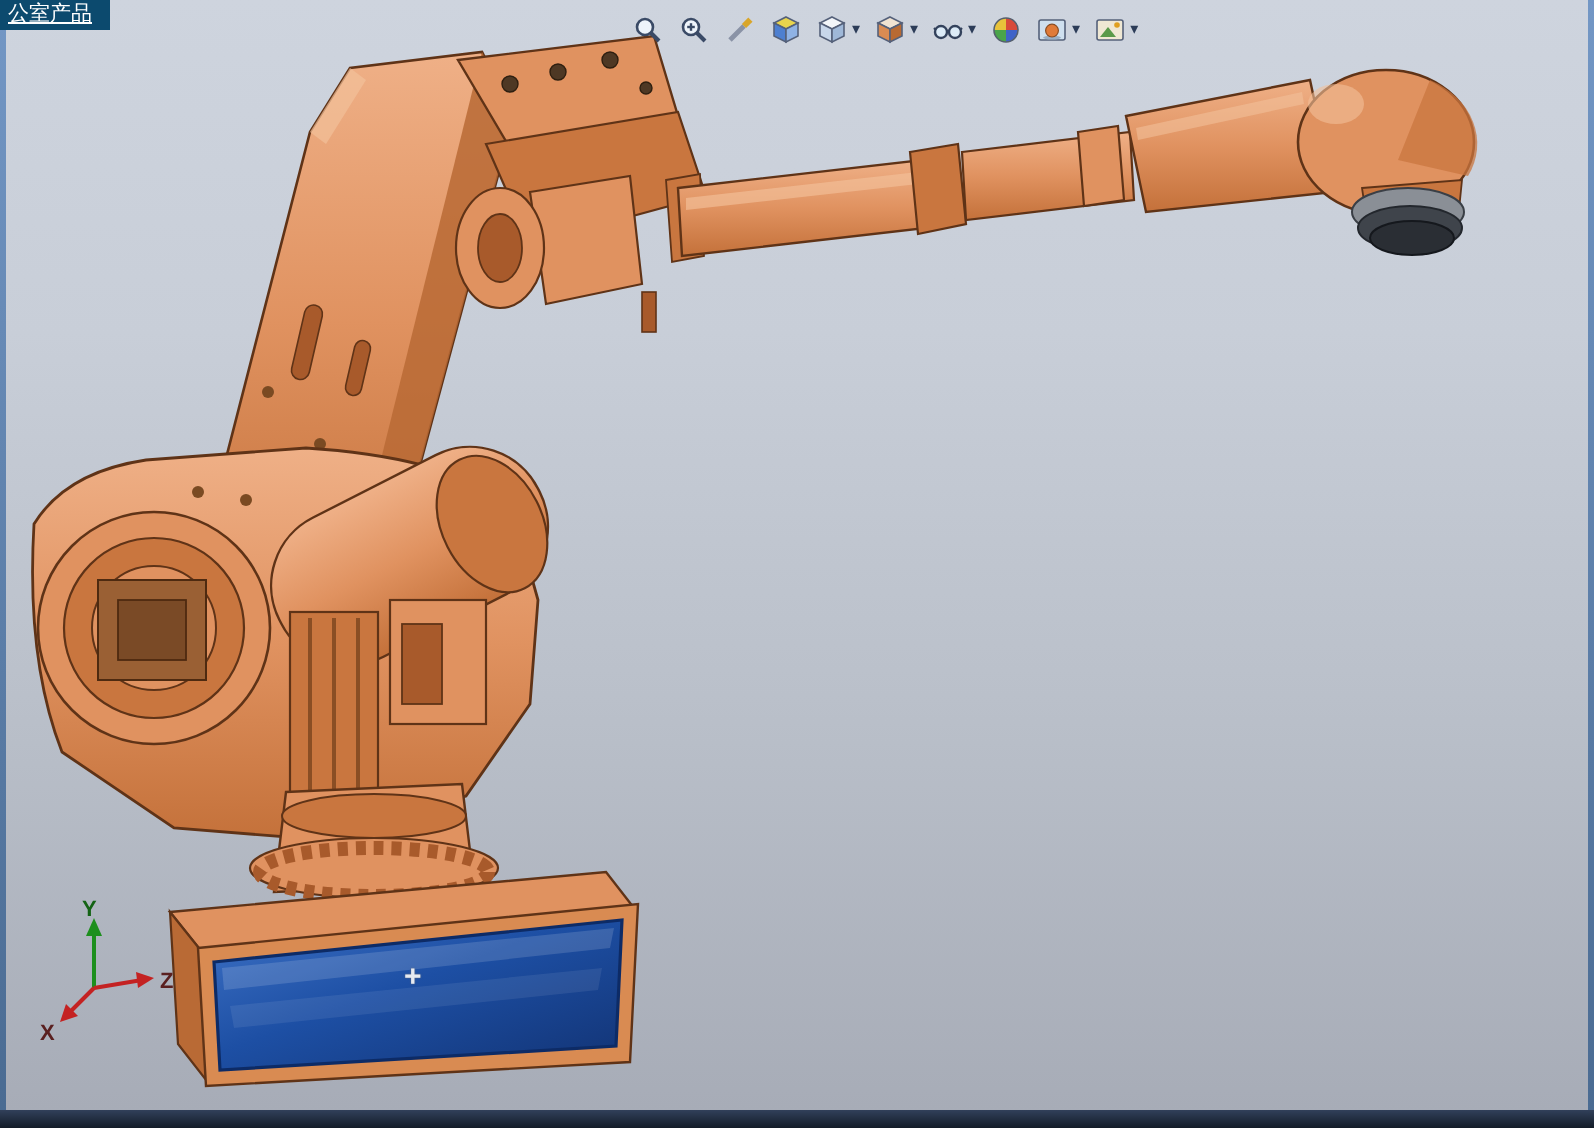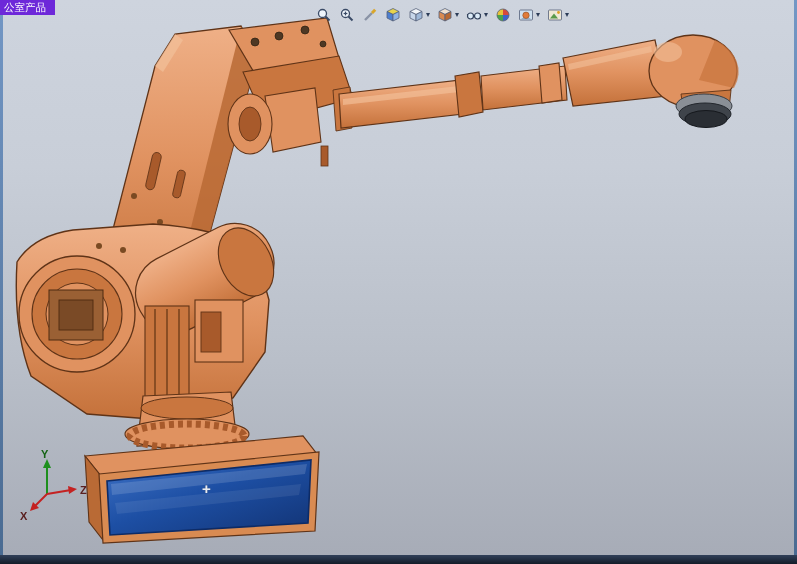--- a/index.html
+++ b/index.html
@@ -16,22 +16,22 @@
 
   .edge-left  { position:absolute; left:0;  top:0; bottom:9px; width:3px;
                 background:linear-gradient(180deg,#7397c5,#4a6b92); }
   .edge-right { position:absolute; right:0; top:0; bottom:9px; width:3px;
                 background:linear-gradient(180deg,#7397c5,#4a6b92); }
   .edge-bottom{ position:absolute; left:0; right:0; bottom:0; height:9px;
                 background:linear-gradient(180deg,#31405a,#131c28); }
 
   .tab {
     position:absolute; left:0; top:0; height:15px; padding:1px 9px 2px 4px;
-    background:#6d28d9; color:#ffffff; font-size:10.5px; line-height:12px;
-    white-space:nowrap; z-index:30; cursor:pointer;
+    background:#0c4a6e; color:#ffffff; font-size:10.5px; line-height:12px;
+    white-space:nowrap; z-index:30; cursor:pointer;text-decoration:underline;
   }
 
   .toolbar {
     position:absolute; left:310px; top:4px; display:flex; align-items:center;
     gap:1px; z-index:20;
   }
   .tb-btn {
     display:flex; align-items:center; gap:1px; padding:2px 2px;
     background:transparent; border:1px solid transparent; cursor:pointer;
   }

